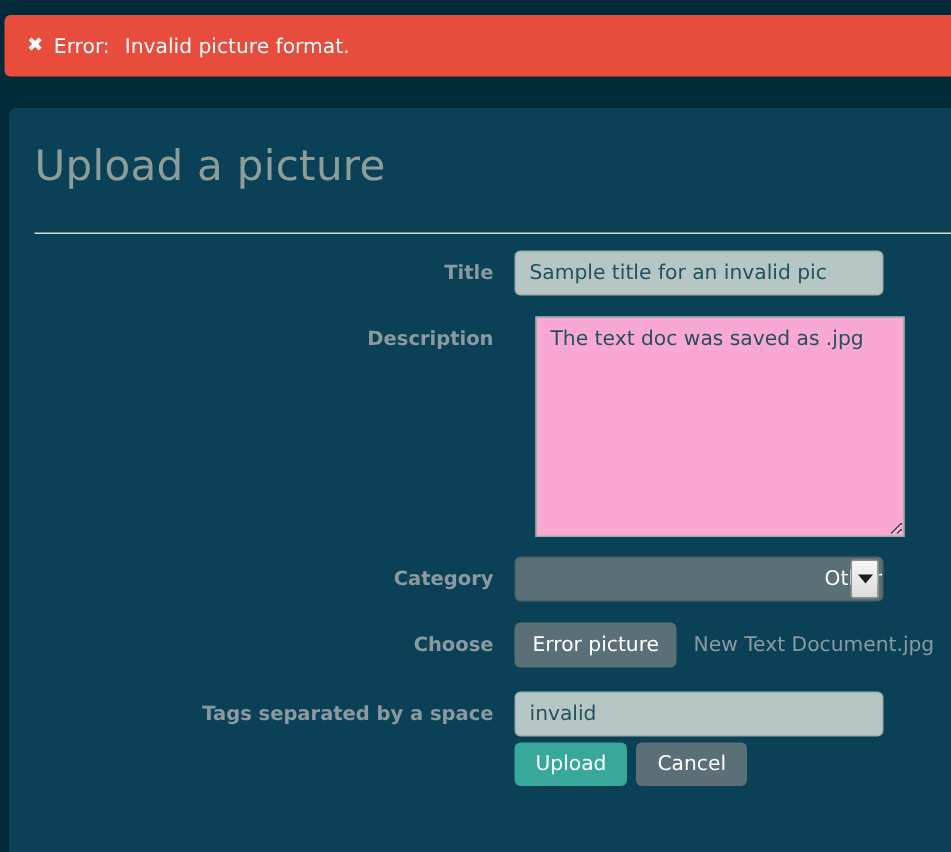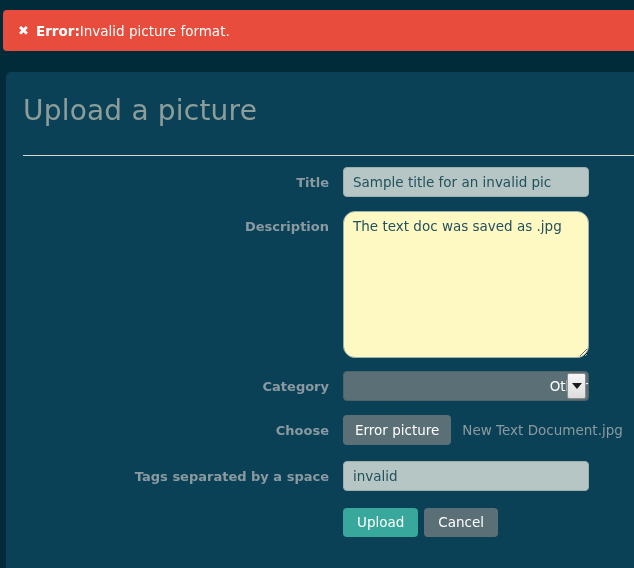--- a/index.html
+++ b/index.html
@@ -39,22 +39,22 @@
     font-size: 13.5px;
   }
   .alert-x {
     font-size: 13px;
     font-weight: bold;
     line-height: 1;
     margin-right: 7px;
     color: #ffffff;
   }
   .alert-strong {
-    font-weight: bold;
-    margin-right: 0;
+    font-weight: normal;
+    margin-right: 10px;
   }
   .alert-msg {
     font-weight: normal;
   }
 
   
   .panel {
     position: absolute;
     left: 6px;
     top: 72px;
@@ -121,31 +121,32 @@
     color: #24515e;
     font-size: 13.5px;
     font-family: "DejaVu Sans", "Liberation Sans", sans-serif;
     padding: 0 9px;
     outline: none;
   }
   .textarea {
     width: 246px;
     height: 147px;
     box-sizing: border-box;
-    background: #fef9c3;
+    background: #f9a8d4;
     border: 1px solid #9cb0ad;
-    border-radius: 12px;
+    border-radius: 0;
     color: #24515e;
     font-size: 13.5px;
     font-family: "DejaVu Sans", "Liberation Sans", sans-serif;
     padding: 6px 9px;
     outline: none;
     resize: both;
     overflow: hidden;
     display: block;
+    margin-left: 14px;
   }
 
   
   .select-wrap {
     position: relative;
     width: 246px;
     height: 30px;
   }
   .select-box {
     position: absolute;
@@ -271,21 +272,21 @@
     <div class="row" style="margin-bottom:16px;">
       <div class="lbl" style="padding-top:9px;">Choose</div>
       <div class="ctl">
         <div class="picture-row-inner">
           <button class="btn btn-choose">Error picture</button>
           <span class="filename">New Text Document.jpg</span>
         </div>
       </div>
     </div>
 
-    <div class="row" style="margin-bottom:17px;">
+    <div class="row" style="margin-bottom:4px;">
       <div class="lbl" style="padding-top:9px;">Tags separated by a space</div>
       <div class="ctl">
         <input class="textfield" type="text" value="invalid" style="">
       </div>
     </div>
 
     <div class="row">
       <div class="lbl"></div>
       <div class="ctl">
         <div class="actions">

